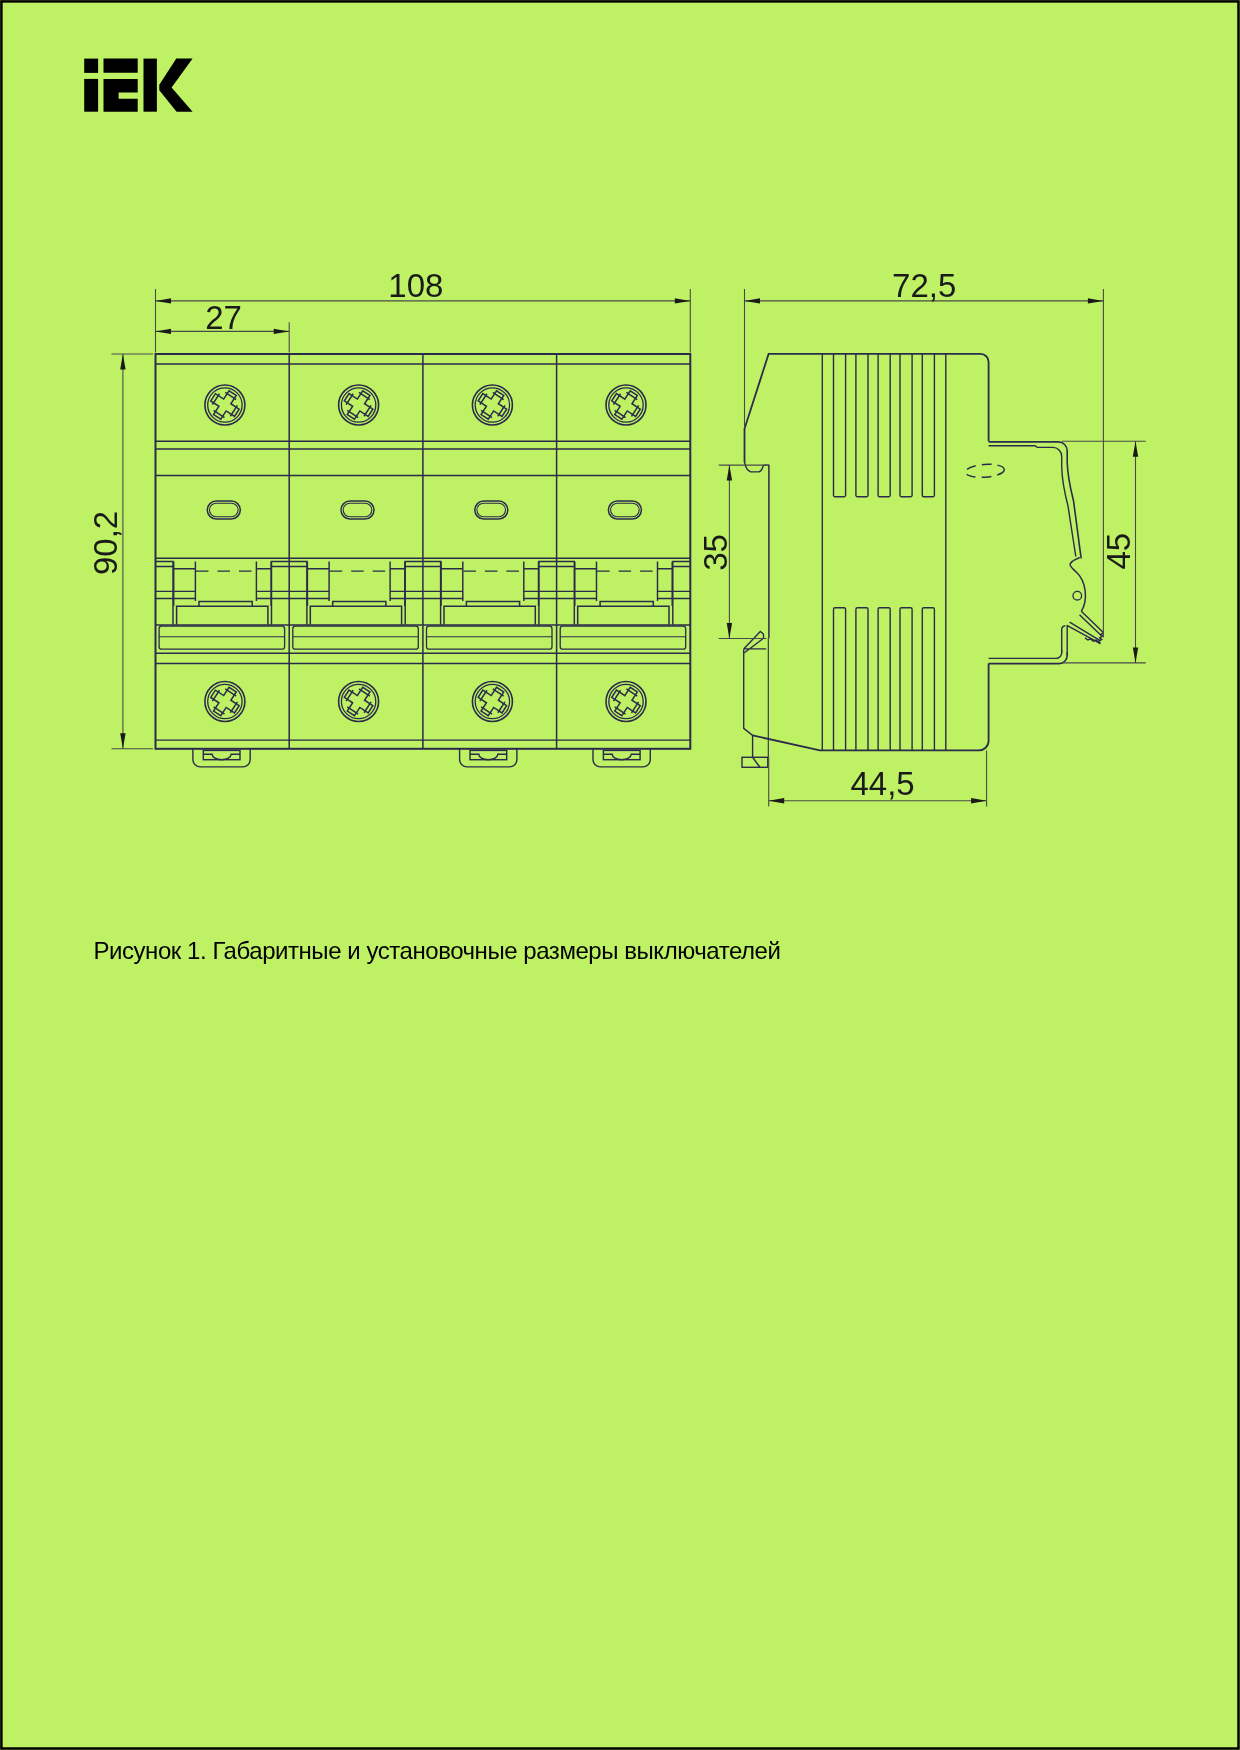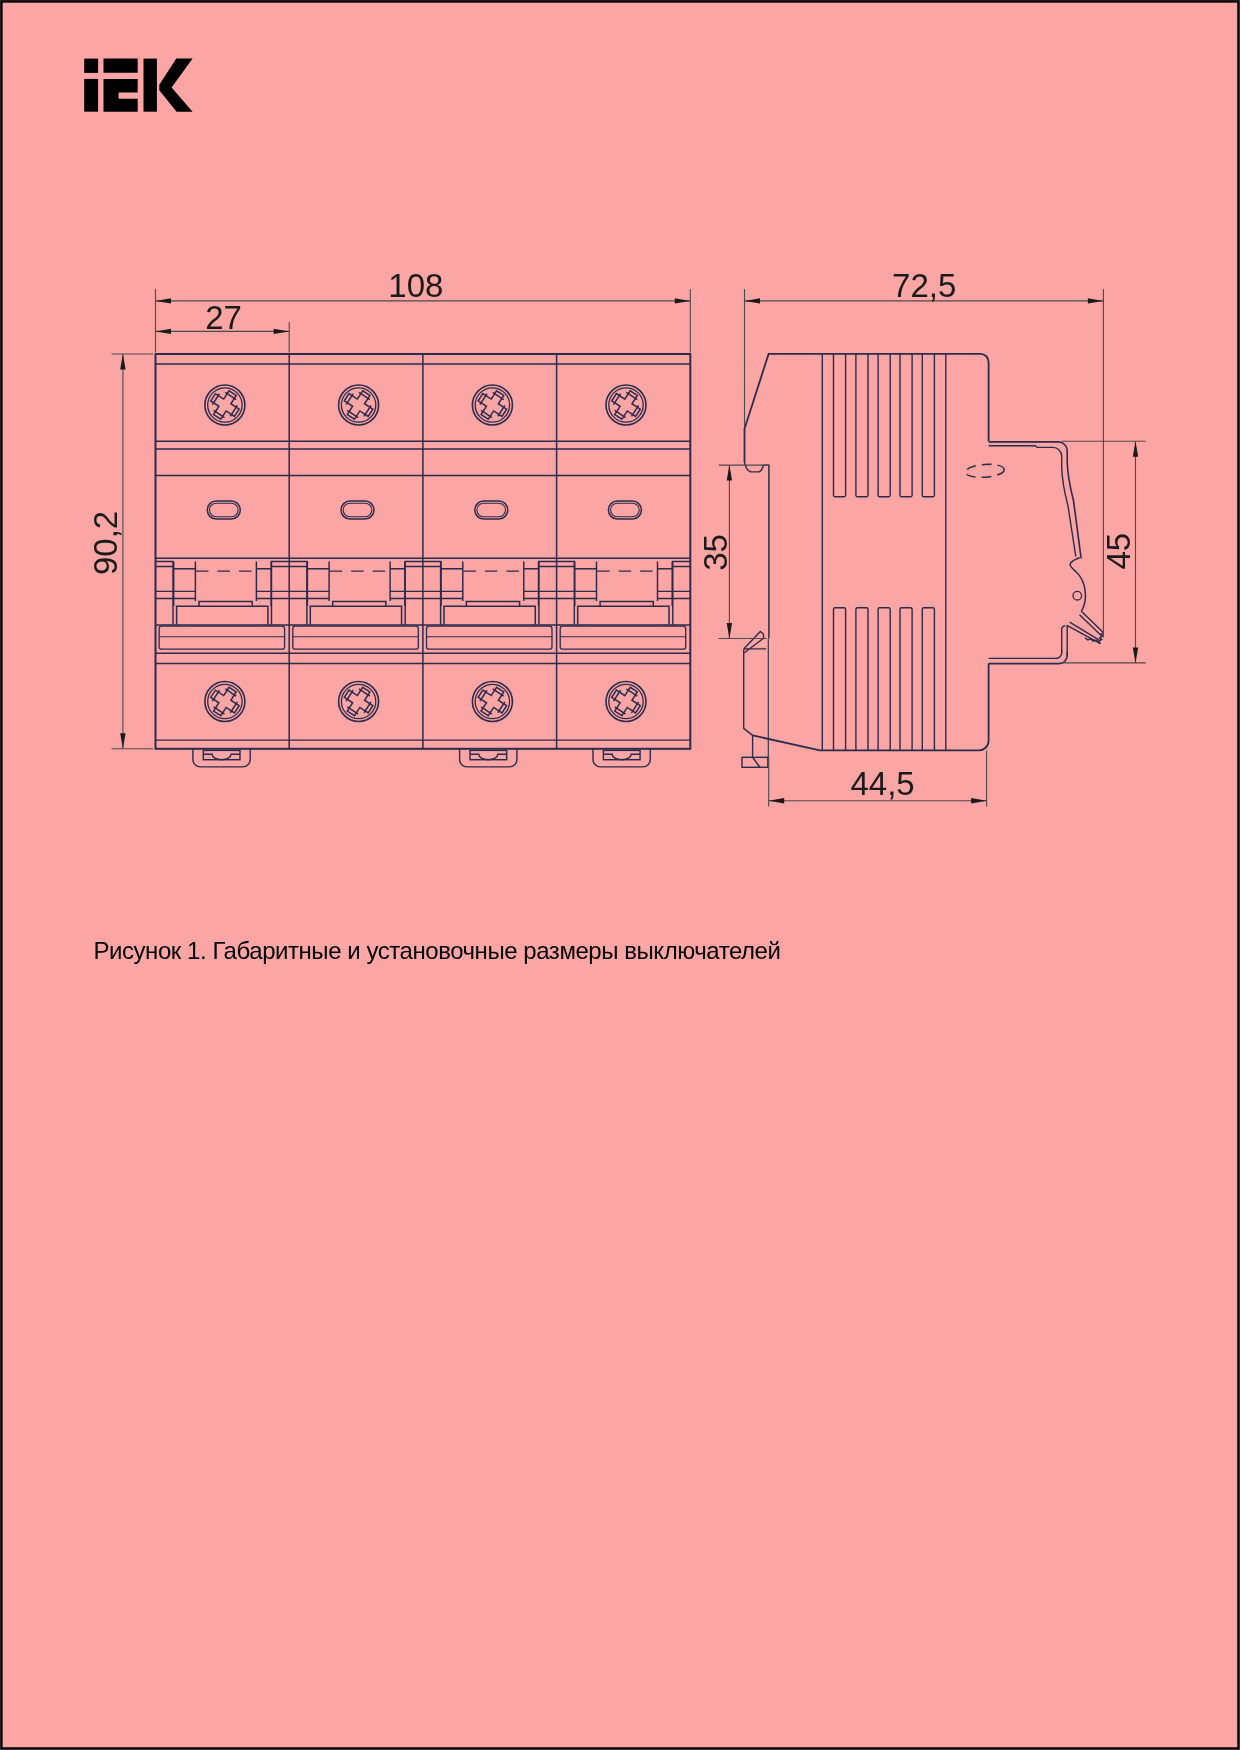--- a/index.html
+++ b/index.html
@@ -1,16 +1,16 @@
 <!DOCTYPE html>
 <html><head>
 <meta charset="utf-8">
 <style>
   html,body{margin:0;padding:0;background:#ffffff;}
-  #page{position:relative;width:1240px;height:1750px;font-family:"Liberation Sans",sans-serif;background:#fca5a5;overflow:hidden;}
+  #page{position:relative;width:1240px;height:1750px;font-family:"Liberation Sans",sans-serif;background:#bef264;overflow:hidden;}
   svg{position:absolute;top:0;left:0;display:block;}
   text{font-family:"Liberation Sans",sans-serif;}
 </style>
 </head>
 <body>
 <div id="page">
 <svg width="1240" height="1750" viewBox="0 0 1240 1750">
 
 <rect x="1.4" y="1.4" width="1237.1" height="1747.1" fill="none" stroke="#000000" stroke-width="2.5"></rect>
 

